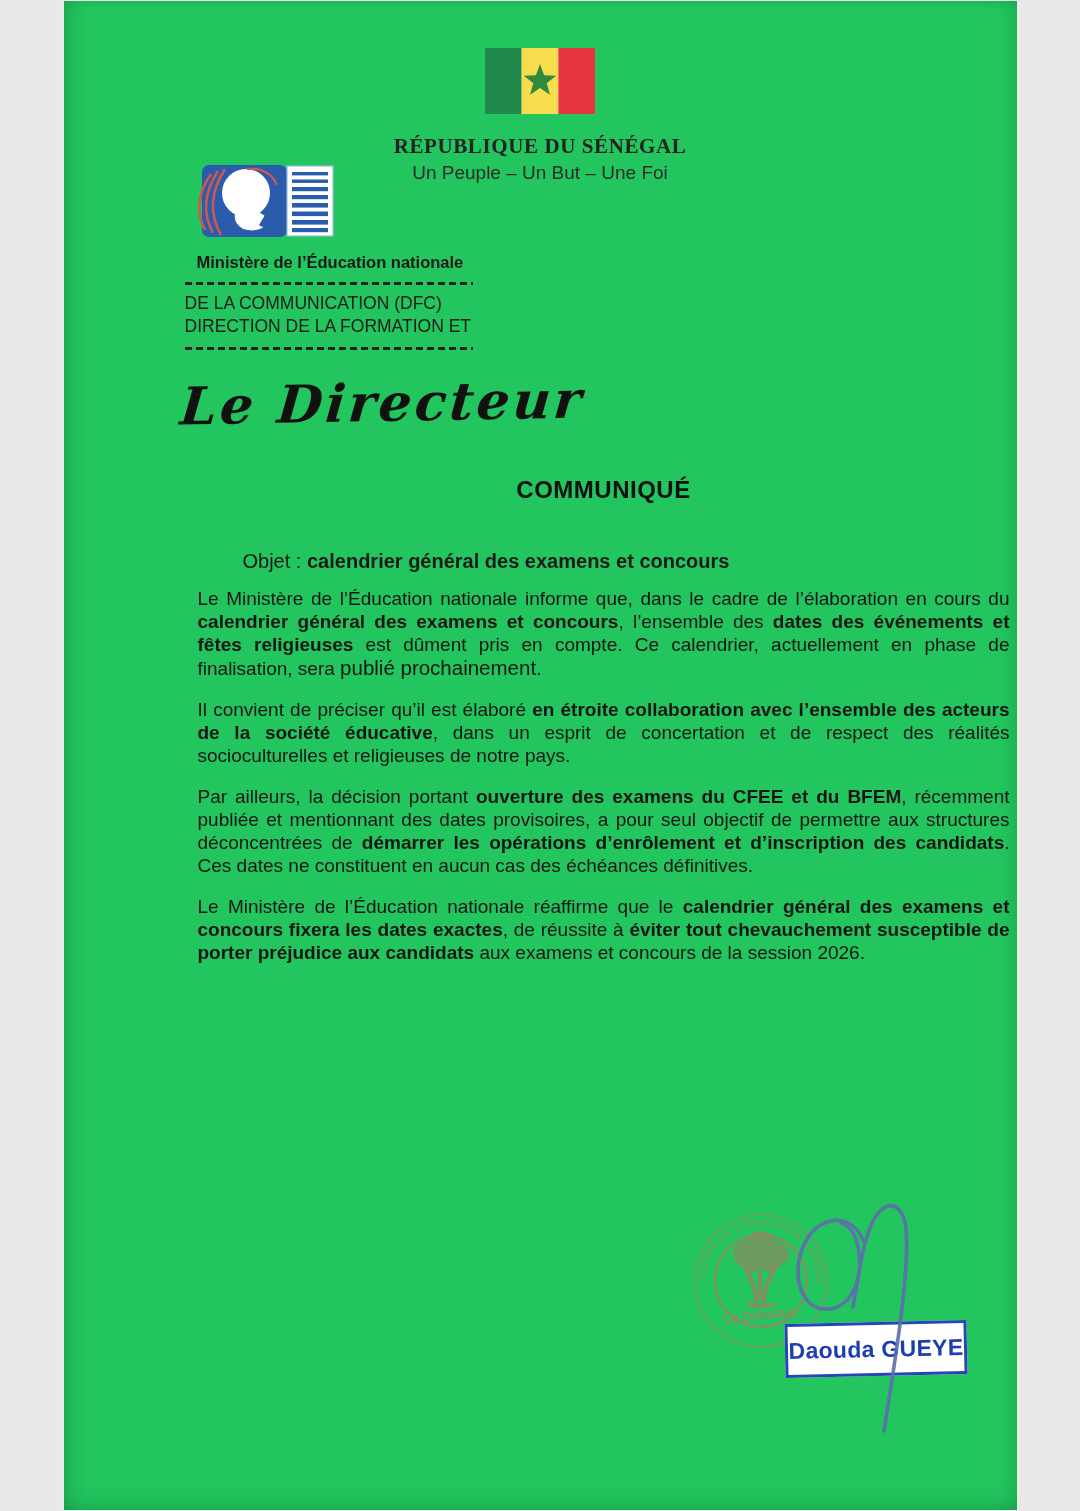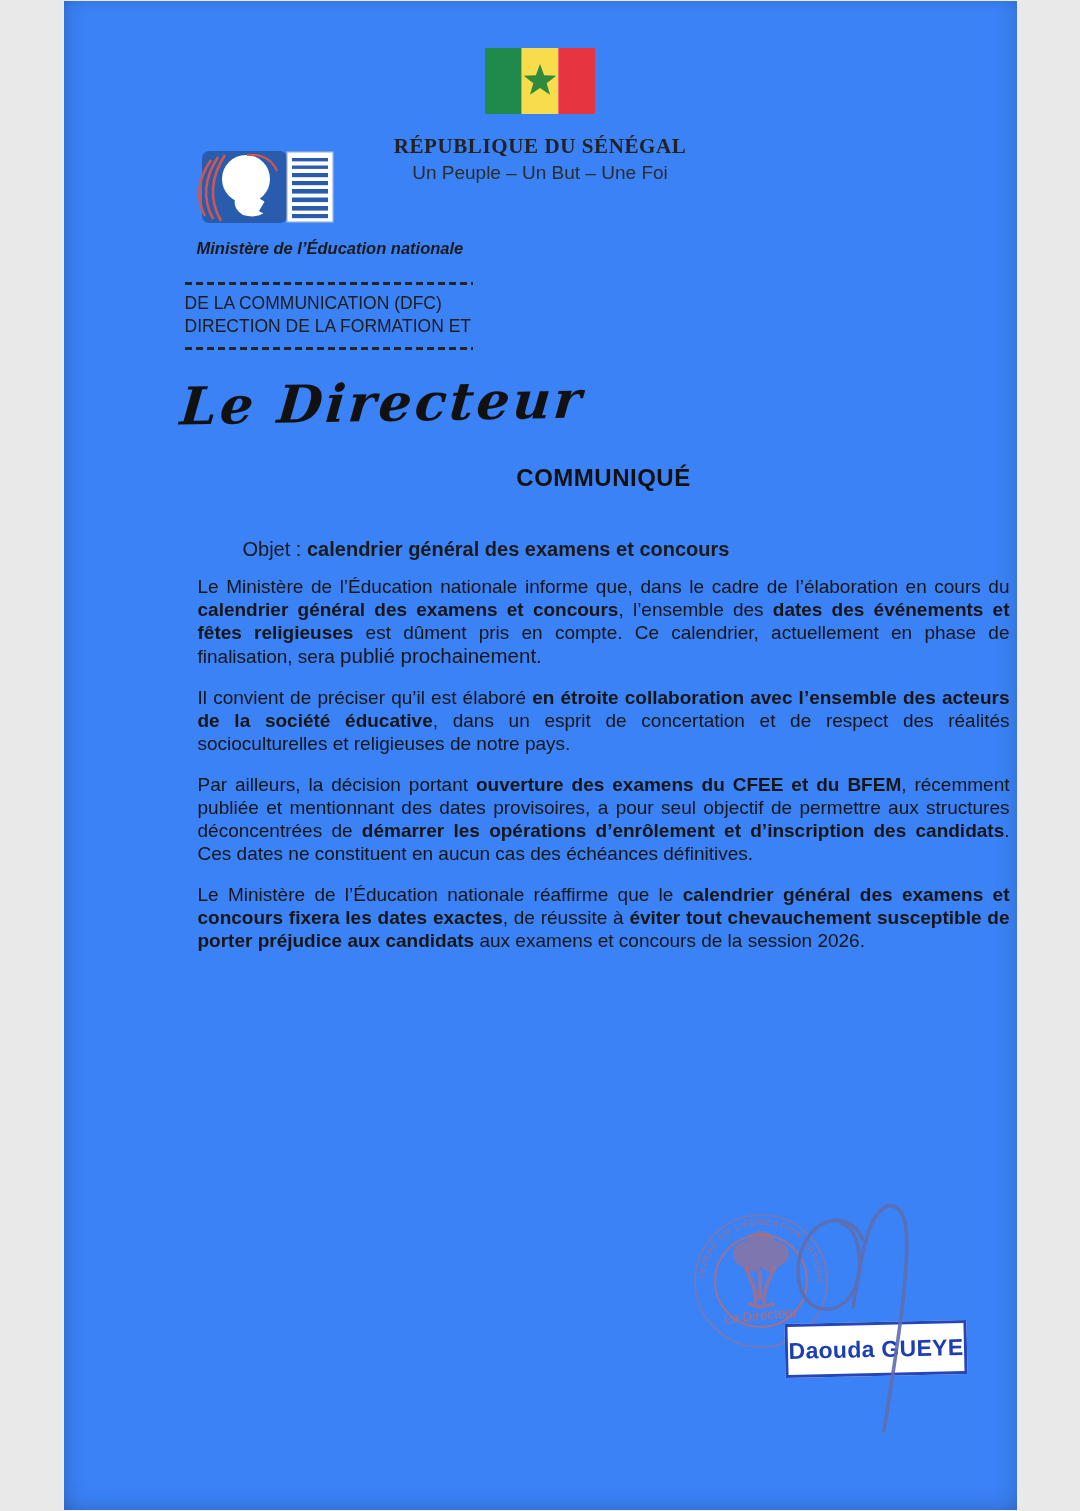--- a/index.html
+++ b/index.html
@@ -1,43 +1,43 @@
 <!DOCTYPE html>
 <html><head>
 <meta charset="utf-8">
 <style>
   html,body{margin:0;padding:0;background:#e9e9e9;}
   .page{
-    position:relative;width:955px;height:1511px;margin:0 auto;background:#3b82f6;
+    position:relative;width:955px;height:1511px;margin:0 auto;background:#22c55e;
     font-family:"Liberation Sans",sans-serif;color:#1a1a1a;overflow:hidden;
     box-shadow:inset 0 0 0 1px #ececec,
                inset 16px 0 22px -14px rgba(0,0,0,.20),
                inset -16px 0 22px -14px rgba(0,0,0,.14),
                inset 0 -18px 24px -16px rgba(0,0,0,.16),
                inset 0 10px 16px -12px rgba(0,0,0,.10);
   }
   
   .nat-header{position:absolute;top:48px;left:0;width:100%;text-align:center;}
   .flag{display:inline-block;}
   .republic{margin-top:16px;font-family:"Liberation Serif",serif;font-weight:bold;
     font-size:21px;letter-spacing:.6px;color:#222;}
   .motto{margin-top:3px;font-size:19px;color:#2c2c2c;text-align:center;}
   
-  .ministry{position:absolute;left:122px;top:149px;width:340px;font-style:italic;}
+  .ministry{position:absolute;left:122px;top:163px;width:340px;}
   .ministry-name{margin-top:8px;font-weight:bold;font-size:16.5px;padding-left:12px;}
   .dfc{position:absolute;left:122px;top:282px;width:292px;}
   .dashline{height:3px;width:288px;
     background:repeating-linear-gradient(90deg,#242424 0 7px,transparent 7px 11px);}
   .dfc-text{font-size:17.5px;line-height:23px;margin:7px 0 9px 0;color:#1d1d1d;}
   
   .director-script{position:absolute;left:118px;top:372px;
     font-family:cursive,"DejaVu Serif",serif;font-style:italic;font-weight:600;
     font-size:52px;letter-spacing:3px;color:#111;transform:skewX(-6deg) rotate(-1deg);}
   
-  .content{position:absolute;left:135px;top:450px;width:812px;}
+  .content{position:absolute;left:135px;top:462px;width:812px;}
   .doc-title{margin-top:14px;text-align:center;font-weight:bold;font-size:24px;
     letter-spacing:.5px;color:#111;}
   .objet{margin-top:46px;padding-left:45px;font-size:20px;}
   .objet .label{text-underline-offset:4px;}
   .objet .value{font-weight:bold;}
   .para{margin:18px 0 0 0;font-size:19px;line-height:23px;text-align:justify;
     color:#161616;}
   .para:first-of-type{margin-top:14px;}
   .para .b{font-weight:bold;}
   .para .alt{font-size:20.5px;}

